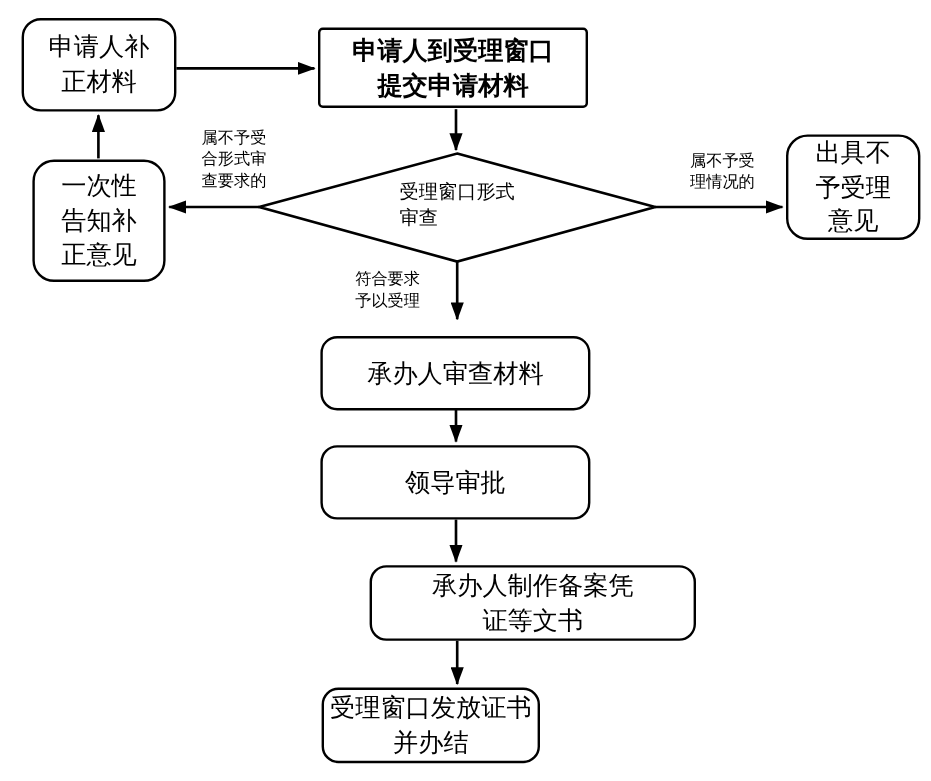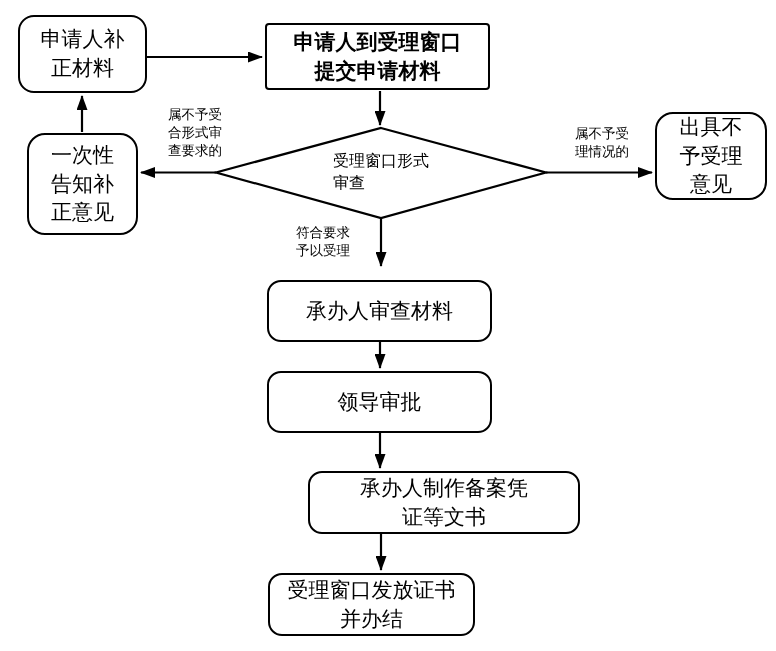--- a/index.html
+++ b/index.html
@@ -103,21 +103,21 @@
 予受理
 意见</div>
 
   <div class="node" style="left:267px; top:269px; width:225px; height:62px; border-radius:14px;margin-top:11px;">承办人审查材料</div>
 
   <div class="node" style="left:267px; top:371px; width:225px; height:62px; border-radius:14px;">领导审批</div>
 
   <div class="node" style="left:268px; top:471px; width:272px; height:63px; border-radius:14px;margin-left:40px;">承办人制作备案凭
 证等文书</div>
 
-  <div class="node" style="left:268px; top:573px; width:207px; height:63px; border-radius:14px;">受理窗口发放证书
+  <div class="node" style="left:268px; top:573px; width:182px; height:63px; border-radius:14px;">受理窗口发放证书
 并办结</div>
 
   <div class="edge-label" style="left:155px; top:106px; width:80px;">属不予受
 合形式审
 查要求的</div>
 
   <div class="edge-label" style="left:286px; top:224px; width:74px;">符合要求
 予以受理</div>
 
   <div class="edge-label" style="left:562px; top:125px; width:80px;">属不予受

